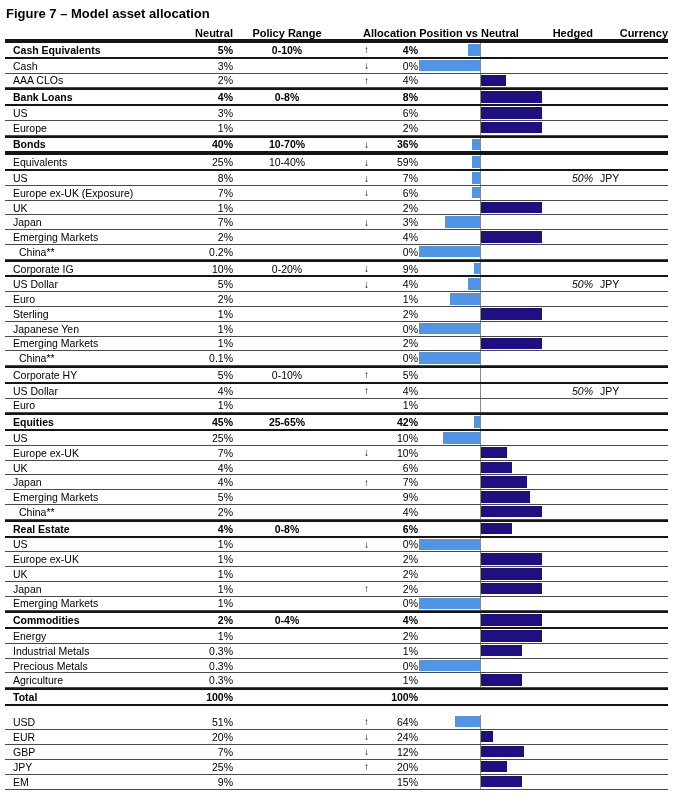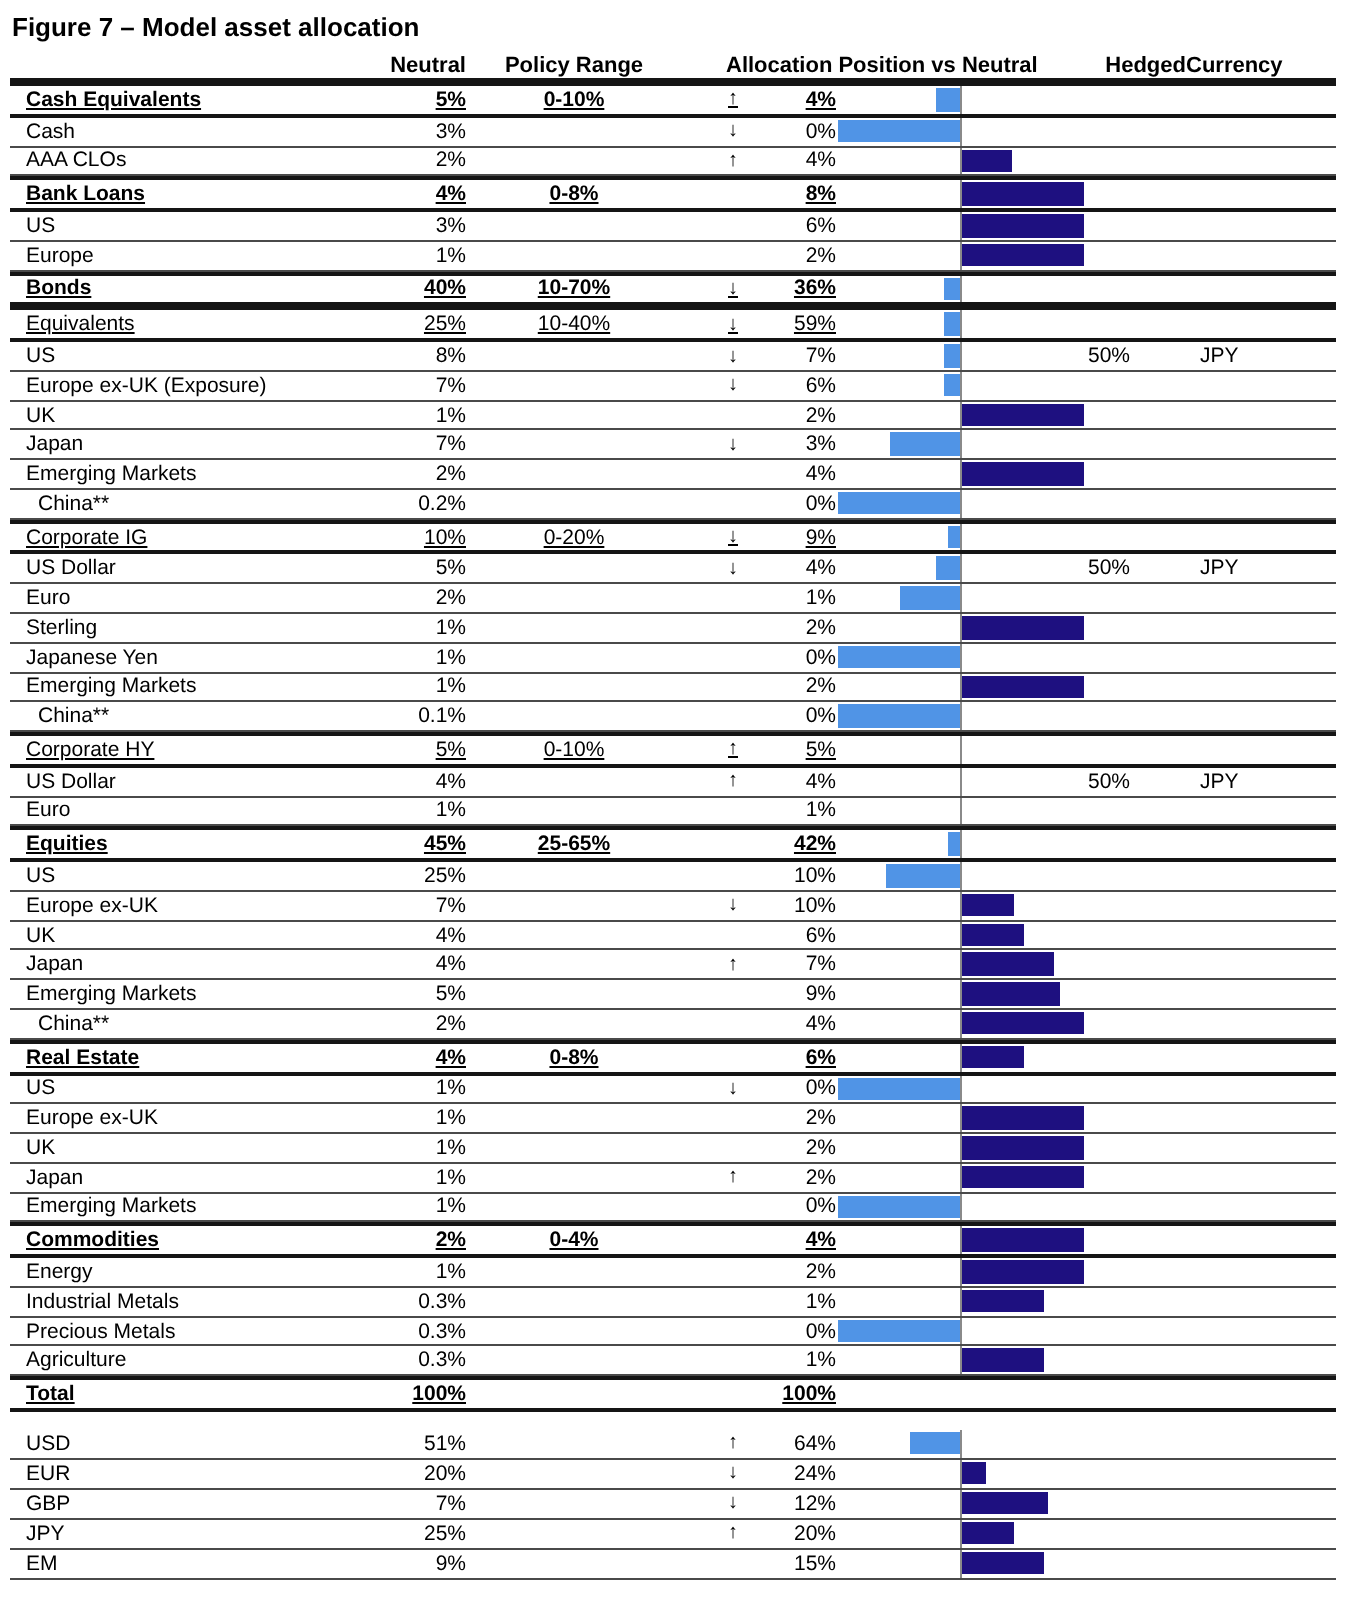--- a/index.html
+++ b/index.html
@@ -11,43 +11,43 @@
     color:#000;
     overflow:hidden;
   }
   .inner{padding:4px 4px 0 5px;}
   .title{font-size:13px;font-weight:bold;padding:2px 0 4px 1px;}
   .tbl{width:663px;}
   
   .hdr{display:flex;align-items:flex-end;height:14px;border-bottom:2px solid #151515;font-weight:bold;font-size:11px;}
   
   .row{display:flex;align-items:center;height:13.77px;border-bottom:1px solid #4a4a4a;font-size:10.5px;position:relative;}
-  .row.strong{border-top:2px solid #151515;border-bottom:2px solid #151515;text-decoration:underline;}
+  .row.strong{border-top:2px solid #151515;border-bottom:2px solid #151515;}
   .row.bold{font-weight:bold;}
   
   .c-name{width:178px;padding-left:8px;box-sizing:border-box;white-space:nowrap;overflow:hidden;}
   .c-name.ind{padding-left:14px;}
   .c-neutral{width:50px;text-align:right;}
   .c-range{width:108px;text-align:center;}
   .c-arrow{width:32px;text-align:right;font-size:10px;padding-right:4px;box-sizing:border-box;}
   .c-alloc{width:45px;text-align:right;}
   .c-bar{width:126px;height:100%;position:relative;}
   .c-bar .axis{position:absolute;left:62px;top:0;bottom:0;width:1px;background:#8a8a8a;}
   .c-bar .bar{position:absolute;top:1px;height:11.5px;}
   .c-bar .bar.neg{right:64px;}
   .c-bar .bar.pos{left:63px;}
-  .c-hedged{width:49px;white-space:nowrap;}
+  .c-hedged{width:49px;text-align:right;white-space:nowrap;font-style:italic;}
   .c-curr{width:75px;padding-left:7px;box-sizing:border-box;white-space:nowrap;}
   
   .h-name{width:178px;}
   .h-neutral{width:50px;text-align:right;}
   .h-range{width:108px;text-align:center;}
   .h-alloc{width:203px;text-align:left;padding-left:22px;box-sizing:border-box;white-space:nowrap;}
   .h-hedged{width:49px;text-align:right;}
-  .h-curr{width:75px;text-align:left;}
+  .h-curr{width:75px;text-align:right;}
   
   .gap{height:9px;}
   .cur-tbl{width:663px;}
   .cur-hdr{display:flex;align-items:center;height:15px;border-top:2px solid #151515;border-bottom:2px solid #151515;font-size:11px;font-weight:bold;}
   .cur-hdr .t{padding-left:8px;}
   .cur-tbl .row{height:14px;}
 </style>
 </head>
 <body>
 

